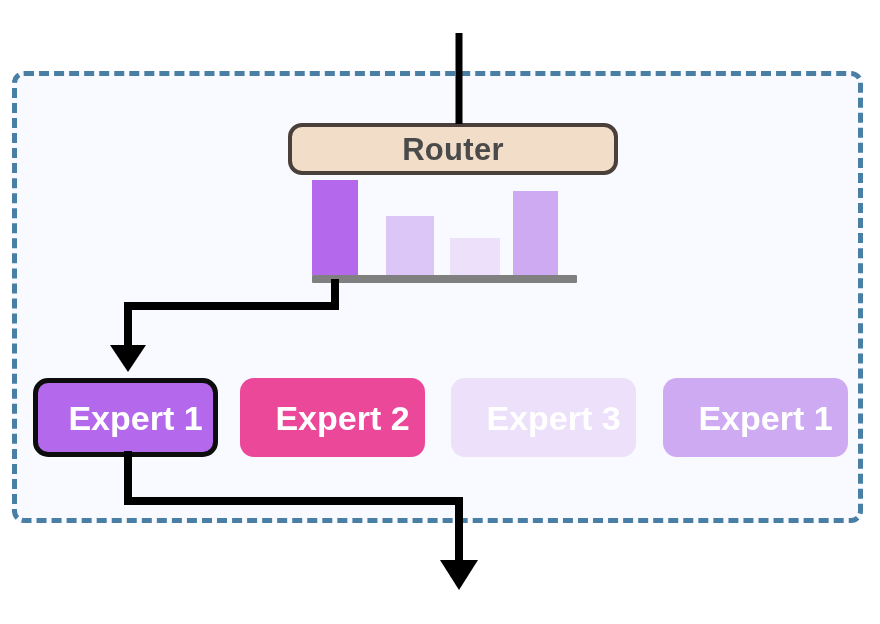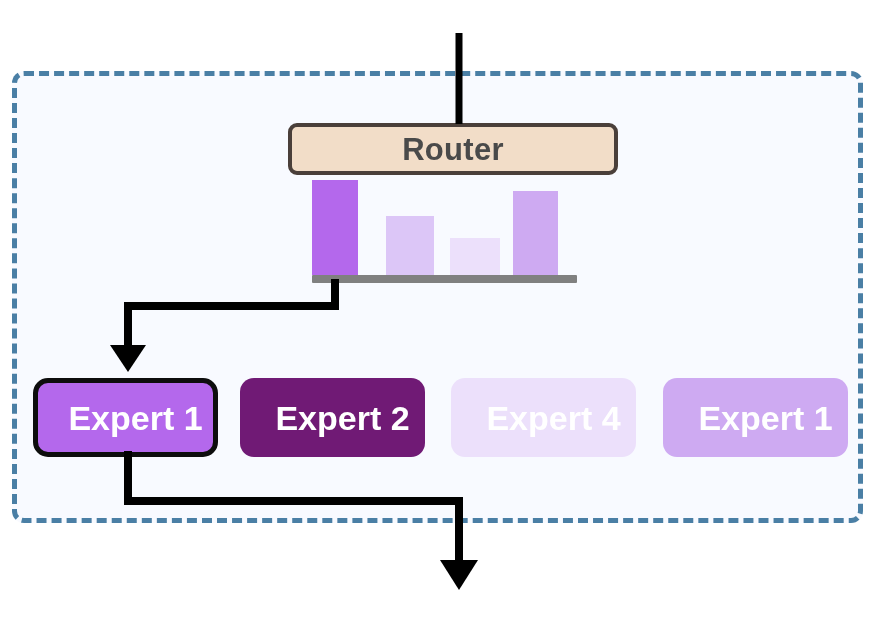--- a/index.html
+++ b/index.html
@@ -40,21 +40,21 @@
   
   .router-box {
     position: absolute;
     left: 288px;
     top: 123px;
     width: 330px;
     height: 52px;
     box-sizing: border-box;
     background: #f2ddc8;
     border: 4px solid #4a3f3a;
-    border-radius: 9px;
+    border-radius: 14px;
     display: flex;
     align-items: center;
     justify-content: center;
     z-index: 4;
   }
   .router-label {
     font-size: 31px;
     font-weight: bold;
     color: #4a4a4a;
     letter-spacing: 0.3px;
@@ -145,25 +145,25 @@
     <div class="gate-bar" style="left: 12px; width: 46px; height: 95px; background: rgb(180, 104, 236);"></div>
     <div class="gate-bar" style="left: 86px; width: 48px; height: 59px; background: rgb(220, 198, 247);"></div>
     <div class="gate-bar" style="left: 150px; width: 50px; height: 37px; background: rgb(236, 224, 251);"></div>
     <div class="gate-bar" style="left: 213px; width: 45px; height: 84px; background: rgb(206, 170, 242);"></div>
   </div>
 
   <div class="experts-row">
     <div class="expert-box selected" style="left: 33px; width: 185px; background: rgb(180, 104, 236);">
       <span class="expert-label">Expert 1</span>
     </div>
-    <div class="expert-box" style="left: 240px; width: 185px; background: #701a75;">
+    <div class="expert-box" style="left: 240px; width: 185px; background: #ec4899;">
       <span class="expert-label">Expert 2</span>
     </div>
     <div class="expert-box" style="left: 451px; width: 185px; background: rgb(236, 224, 251);">
-      <span class="expert-label">Expert 4</span>
+      <span class="expert-label">Expert 3</span>
     </div>
     <div class="expert-box" style="left: 663px; width: 185px; background: rgb(206, 170, 242);">
       <span class="expert-label">Expert 1</span>
     </div>
   </div>
 
   <svg id="flow" viewBox="0 0 880 624">
 
     <path d="M 459 33 L 459 124" fill="none" stroke="#000000" stroke-width="7"></path>
 

